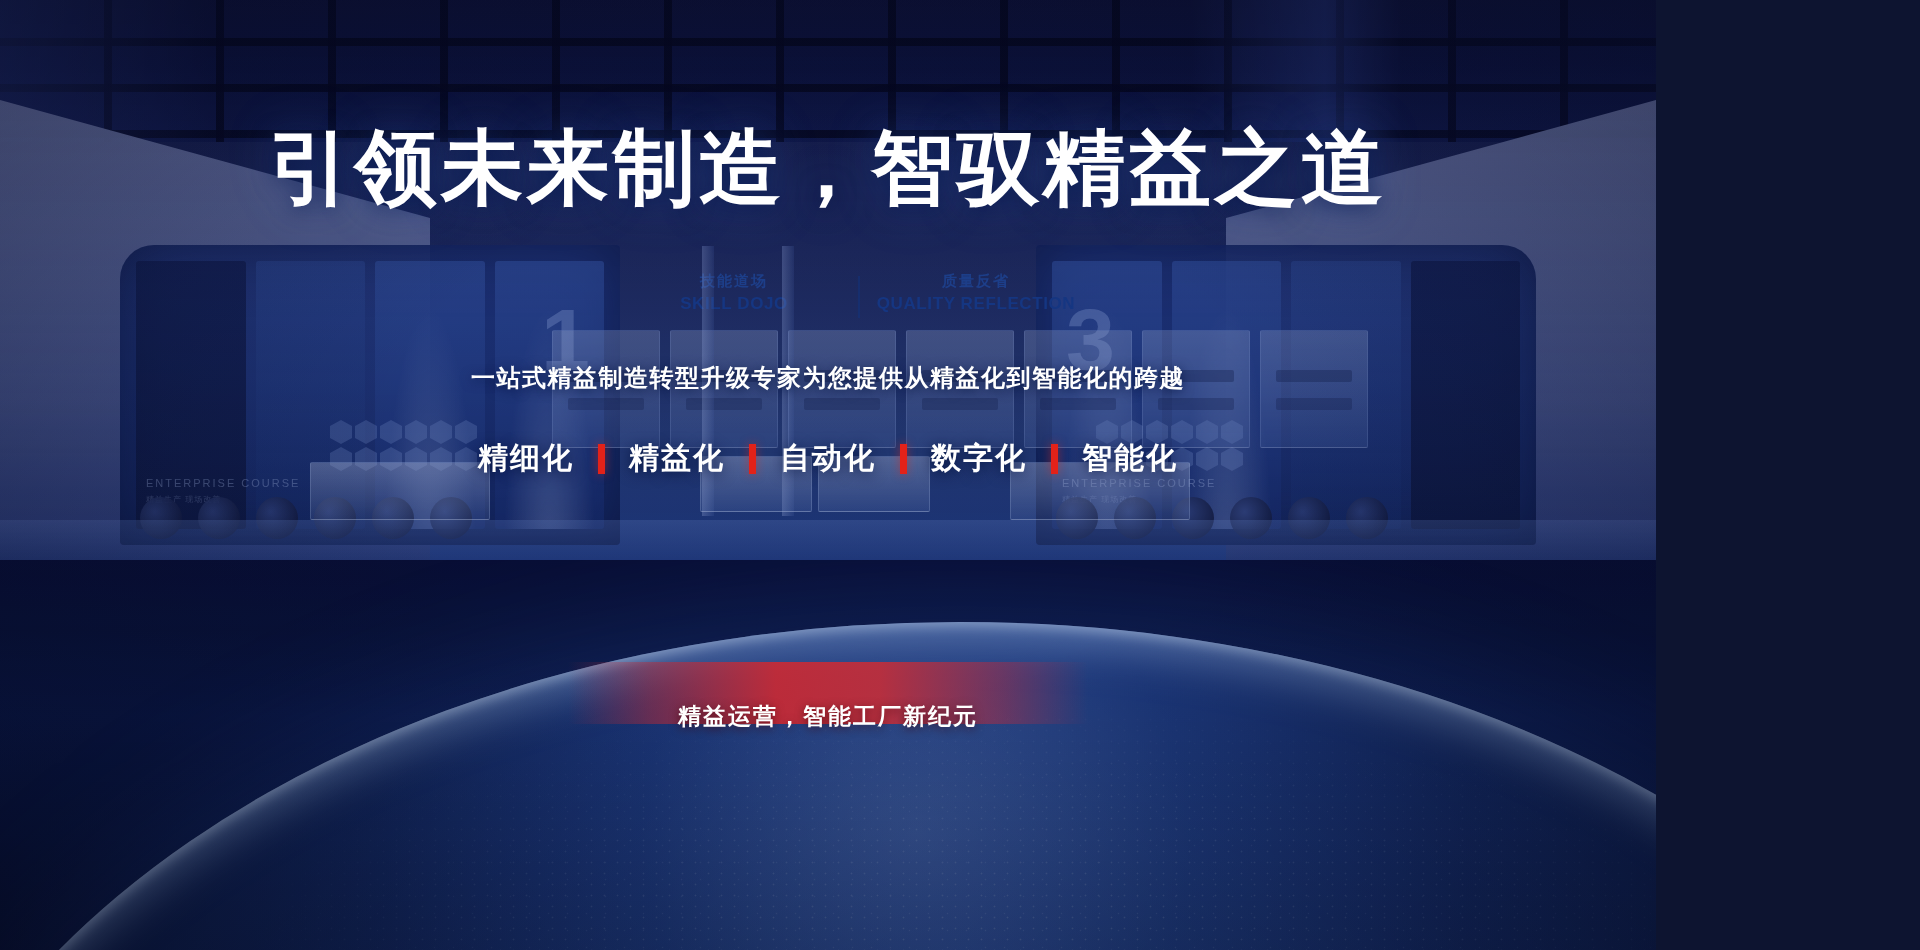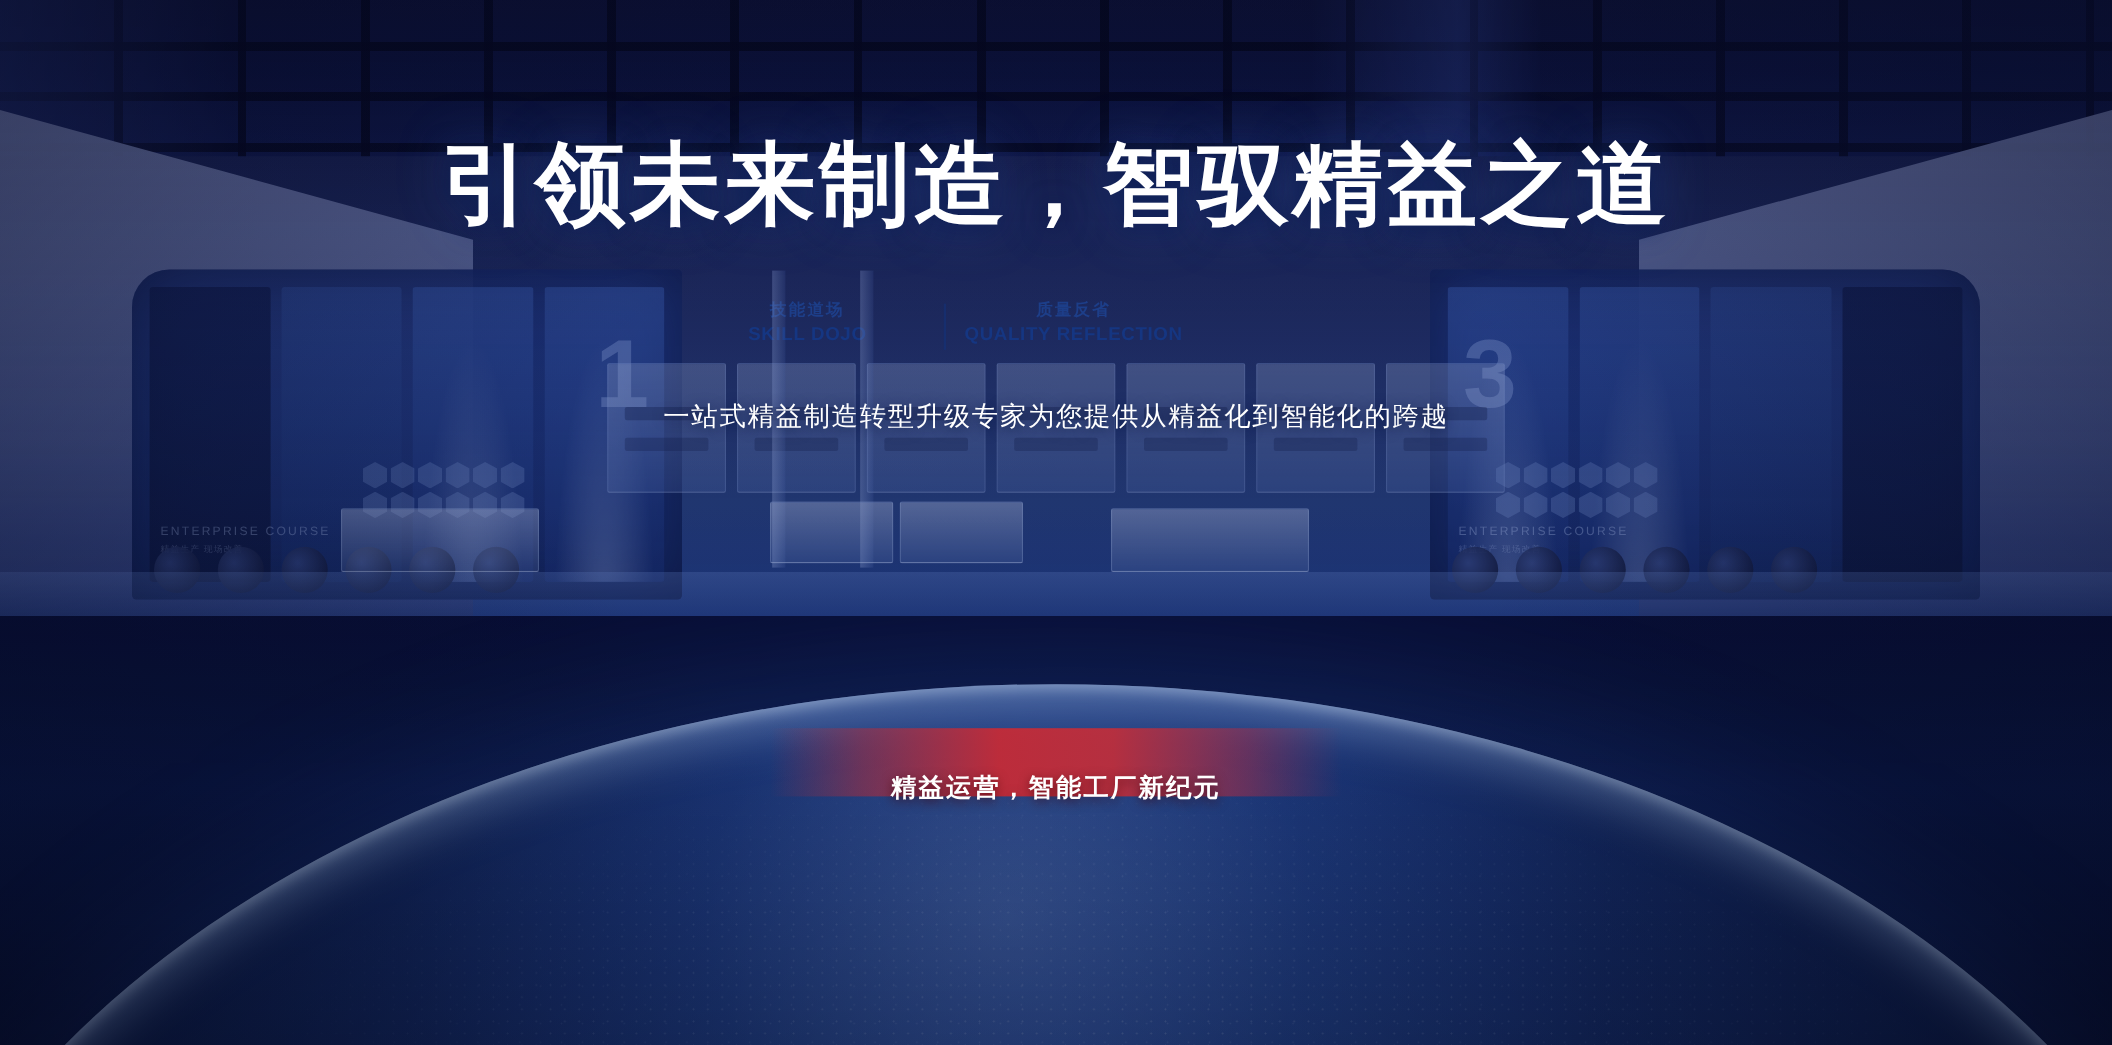--- a/index.html
+++ b/index.html
@@ -6,21 +6,21 @@
   * { margin:0; padding:0; box-sizing:border-box; }
   html, body {
     width:1920px; height:950px;
     overflow:hidden;
     background:#0d1430;
     font-family:"Liberation Sans","DejaVu Sans",sans-serif;
   }
 
   .stage {
     position:relative;
-    width:1920px; height:950px;
+    width:1656px; height:950px;
     overflow:hidden;
     background:#404040;
   }
 
   
   .hall {
     position:absolute; inset:0;
     background:
       linear-gradient(180deg, rgba(18,24,62,0.0) 0%, rgba(17,32,86,0.15) 45%, rgba(20,45,110,0.35) 62%, rgba(12,24,70,0.85) 72%, rgba(8,16,52,1) 80%),
       linear-gradient(180deg,#1b2352 0%,#202a5e 12%,#2b3a72 30%,#33508f 48%,#2c4e9a 58%,#1d3f8e 66%,#14306f 74%,#0c1b4a 85%,#070f31 100%);
@@ -206,21 +206,21 @@
     text-align:center;
     font-size:82px; line-height:1.08; font-weight:700;
     color:#ffffff; letter-spacing:4px;
     text-shadow:0 3px 22px rgba(0,18,70,0.75), 0 0 48px rgba(90,150,255,0.35);
     font-family:"Liberation Sans","DejaVu Sans",sans-serif;
   }
 
   .hero-sub{
     position:absolute; left:0; right:0; top:362px;
     text-align:center;
-    font-size:24px; font-weight:400; color:#ffffff;
+    font-size:24px; font-weight:700; color:#ffffff;
     letter-spacing:1.5px;
     text-shadow:0 2px 12px rgba(0,16,60,0.8);
   }
 
   .keywords{
     position:absolute; left:0; right:0; top:438px;
     display:flex; align-items:center; justify-content:center; gap:0;
   }
   .kw{
     font-size:30px; font-weight:700; color:#ffffff; letter-spacing:2px;
@@ -370,19 +370,30 @@
     <div class="tint"></div>
     <div class="vignette"></div>
   </div>
 
   <div class="content">
 
     <h1 class="hero-title">引领未来制造，智驭精益之道</h1>
 
     <p class="hero-sub">一站式精益制造转型升级专家为您提供从精益化到智能化的跨越</p>
 
+    <div class="keywords">
+      <span class="kw">精细化</span>
+      <span class="kw-sep"></span>
+      <span class="kw">精益化</span>
+      <span class="kw-sep"></span>
+      <span class="kw">自动化</span>
+      <span class="kw-sep"></span>
+      <span class="kw">数字化</span>
+      <span class="kw-sep"></span>
+      <span class="kw">智能化</span>
+    </div>
 
     <div class="badge">
       <span class="badge-text">精益运营，智能工厂新纪元</span>
     </div>
 
   </div>
 </div>
 
 </body></html>

